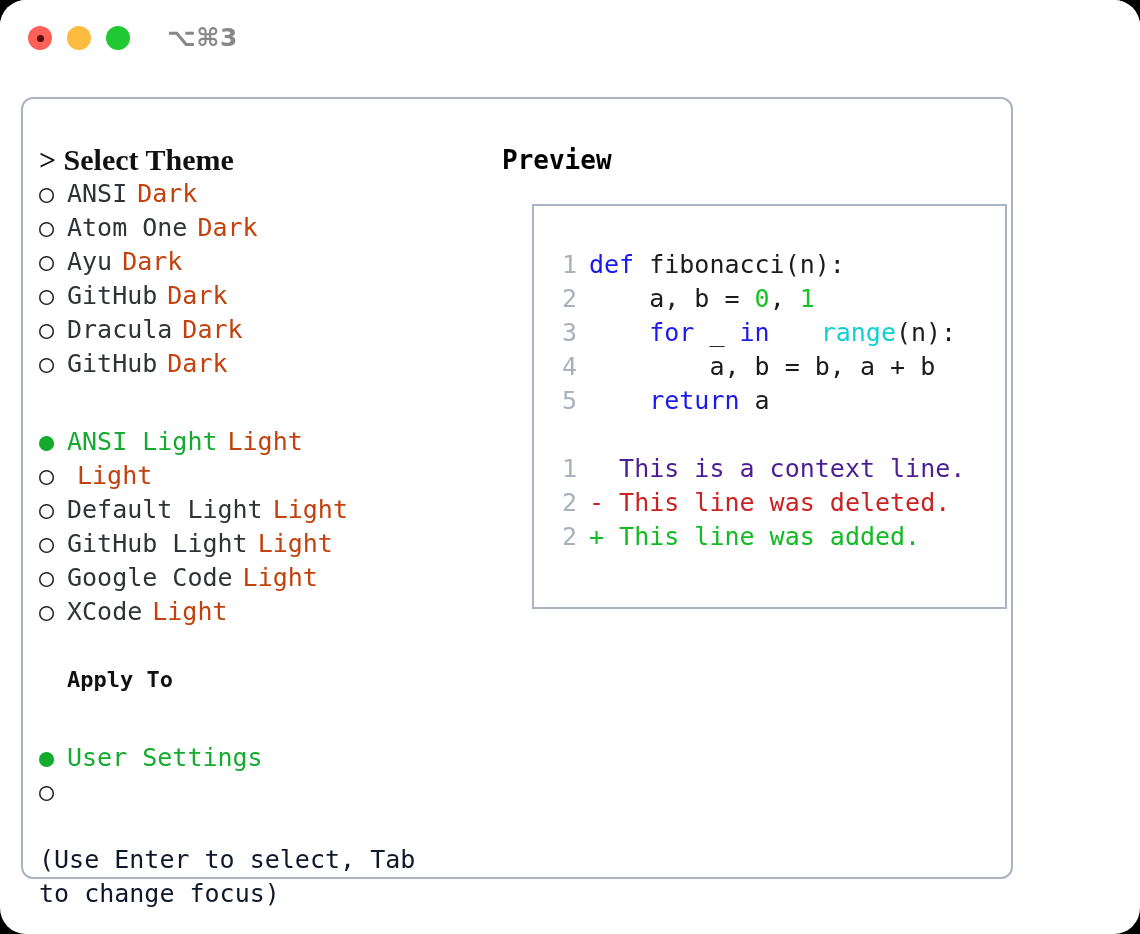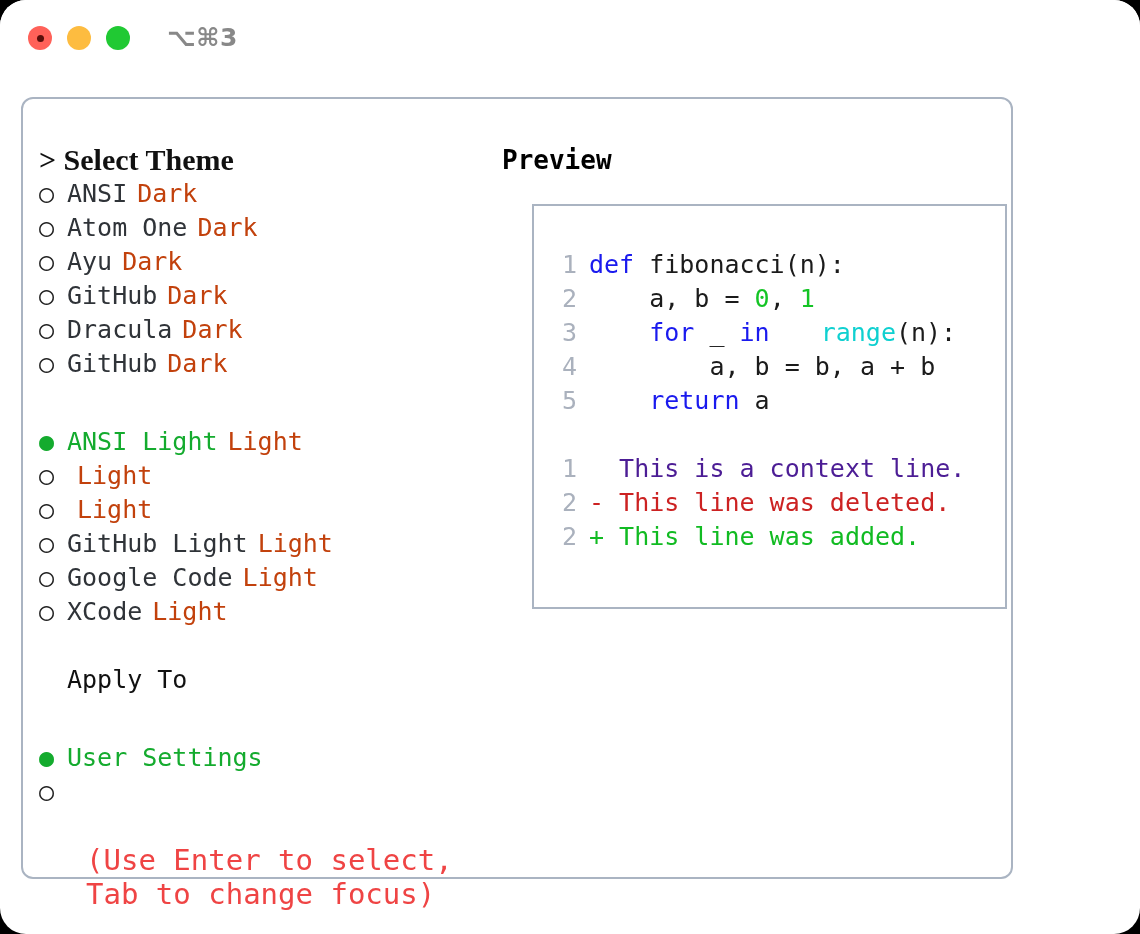--- a/index.html
+++ b/index.html
@@ -131,38 +131,37 @@
     font-size: 25px;
     color: #222222;
     line-height: 34px;
   }
   .marker.selected { color: #14ab2e; }
   .opt-name   { color: #2f3338; }
   .opt-name.selected { color: #14ab2e; margin-top: 44px; }
   .opt-cat    { color: #c2410c; padding-left: 10px; }
 
   .sub-head {
-    font-size: 25px;
+    font-size: 22px;
     color: #111111;
-    font-weight: normal;
+    font-weight: bold;
     line-height: 34px;
     padding-left: 28px;
     white-space: pre;
   }
 
   .spacer-sm { height: 34px; }
   .spacer-md { height: 34px; }
 
   .hint {
-    font-size: 29px;
-    color: #ef4444;
+    font-size: 25px;
+    color: #0f172a;
     line-height: 34px;
     width: 410px;
     word-break: break-word;
-    margin-left: 47px;
   }
 
   
   .preview-title {
     font-size: 26px;
     font-weight: bold;
     color: #000000;
     line-height: 34px;
     white-space: pre;
   }
@@ -224,21 +223,21 @@
 
         <div id="theme-list">
             <div class="opt-row"><span class="marker">○</span><span class="opt-name">ANSI</span><span class="opt-cat">Dark</span></div>
             <div class="opt-row"><span class="marker">○</span><span class="opt-name">Atom One</span><span class="opt-cat">Dark</span></div>
             <div class="opt-row"><span class="marker">○</span><span class="opt-name">Ayu</span><span class="opt-cat">Dark</span></div>
             <div class="opt-row"><span class="marker">○</span><span class="opt-name">GitHub</span><span class="opt-cat">Dark</span></div>
             <div class="opt-row"><span class="marker">○</span><span class="opt-name">Dracula</span><span class="opt-cat">Dark</span></div>
             <div class="opt-row"><span class="marker">○</span><span class="opt-name">GitHub</span><span class="opt-cat">Dark</span></div>
             <div class="opt-row"><span class="marker selected">●</span><span class="opt-name selected">ANSI Light</span><span class="opt-cat">Light</span></div>
             <div class="opt-row"><span class="marker">○</span><span class="opt-cat">Light</span></div>
-            <div class="opt-row"><span class="marker">○</span><span class="opt-cat">Light</span></div>
+            <div class="opt-row"><span class="marker">○</span><span class="opt-name">Default Light</span><span class="opt-cat">Light</span></div>
             <div class="opt-row"><span class="marker">○</span><span class="opt-name">GitHub Light</span><span class="opt-cat">Light</span></div>
             <div class="opt-row"><span class="marker">○</span><span class="opt-name">Google Code</span><span class="opt-cat">Light</span></div>
             <div class="opt-row"><span class="marker">○</span><span class="opt-name">XCode</span><span class="opt-cat">Light</span></div>
           </div>
 
         <div class="spacer-sm"></div>
 
         <div class="sub-head">Apply To</div>
 
         <div id="apply-list">

